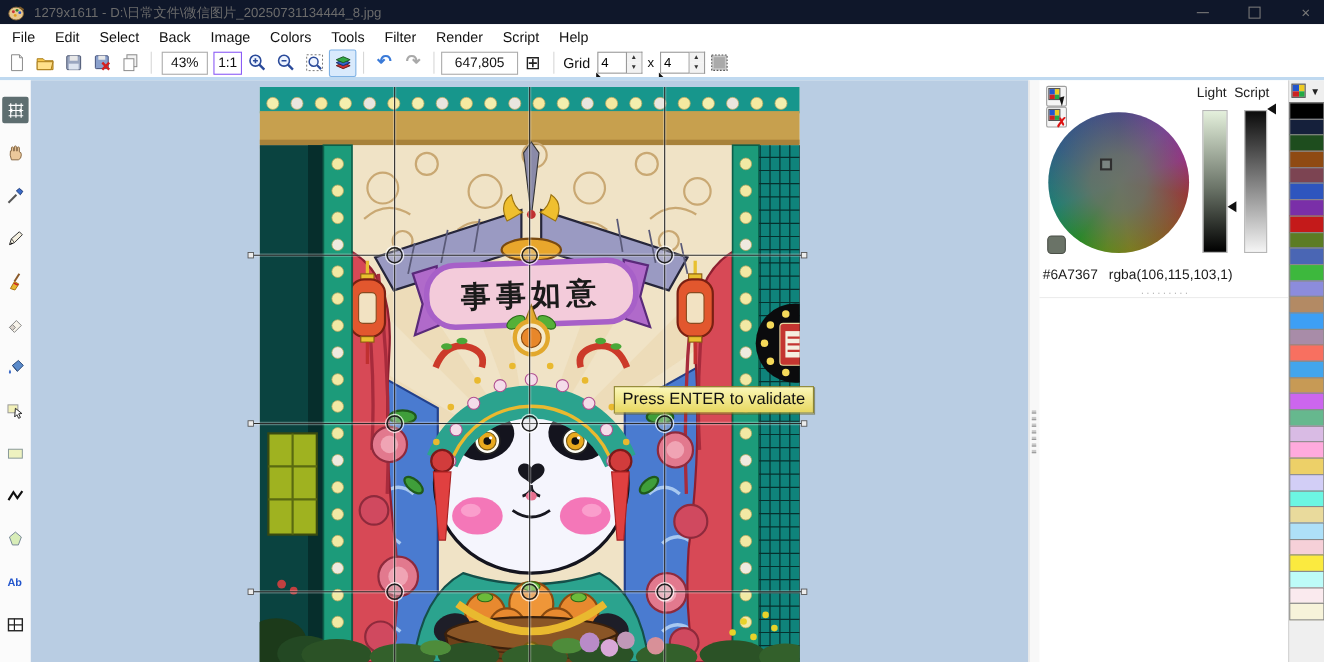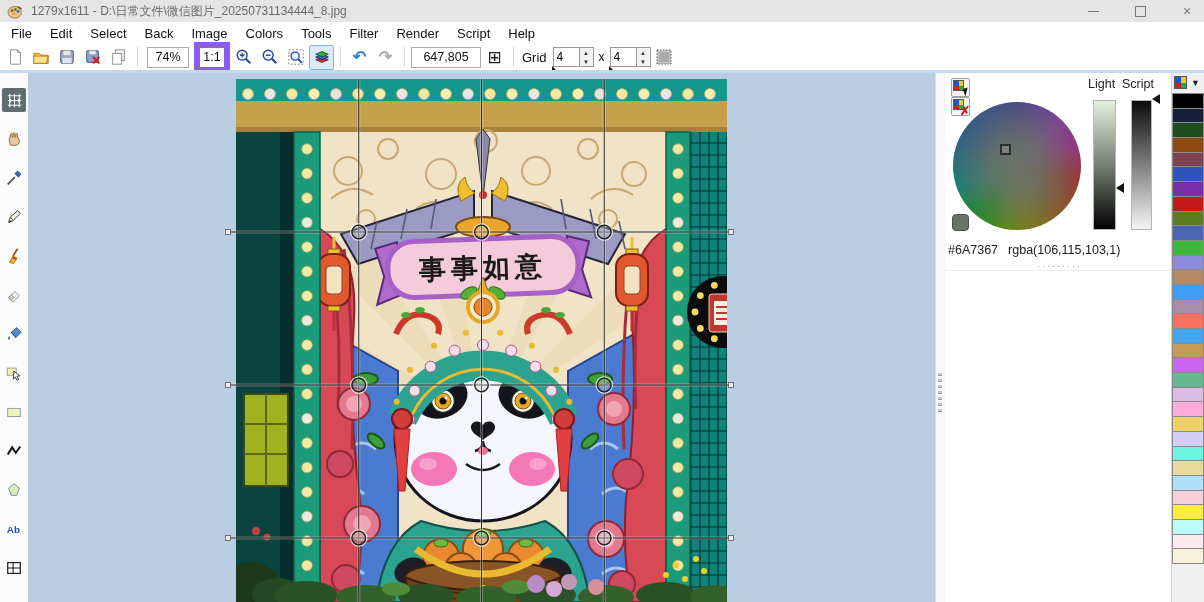--- a/index.html
+++ b/index.html
@@ -1,36 +1,36 @@
 <!DOCTYPE html>
 <html><head>
 <meta charset="utf-8">
 <style>
   html,body{margin:0;padding:0;background:#e0e0e0;font-family:"Liberation Sans",sans-serif;}
   .window{position:relative;width:1204px;height:602px;background:#fff;overflow:hidden;font-family:"Liberation Sans",sans-serif;}
   
-  .titlebar{position:absolute;left:0;top:0;width:100%;height:22px;background:#e5e5e5;display:flex;align-items:center;}
+  .titlebar{position:absolute;left:0;top:0;width:100%;height:22px;background:#0f172a;display:flex;align-items:center;}
   .app-icon{width:17px;height:15px;margin-left:7px;}
   .title-text{margin-left:7px;font-size:12px;color:#6b6b6b;white-space:nowrap;}
   .win-controls{position:absolute;right:10px;top:0;height:22px;display:flex;align-items:center;gap:33px;}
   .wc{width:14px;height:14px;display:flex;align-items:center;justify-content:center;color:#777;cursor:default;}
   .wc-min i{display:block;width:11px;height:1px;background:#777;}
   .wc-max i{display:block;width:9px;height:9px;border:1px solid #777;}
   .wc-close{font-size:14px;line-height:14px;}
   
   .menubar{position:absolute;left:0;top:22px;width:100%;height:22px;background:#fff;display:flex;align-items:center;padding-left:2px;}
   .menu-item{font-size:13px;color:#111;padding:2px 9px;cursor:default;}
   
   .toolbar{position:absolute;left:0;top:44px;width:100%;height:26px;background:#fff;display:flex;align-items:center;padding-left:2px;gap:1px;}
   .tbtn{width:23px;height:23px;display:flex;align-items:center;justify-content:center;border:1px solid transparent;border-radius:2px;flex:none;}
   .tbtn.toggled{background:#d9eafc;border-color:#7fb2e5;}
   .sep{width:1px;height:20px;background:#d7d7d7;margin:0 5px;flex:none;}
   .inset{border:1px solid #acacac;background:#fff;height:19px;display:flex;align-items:center;justify-content:center;font-size:12.5px;color:#111;flex:none;}
   .zoom-box{width:40px;margin-left:3px;}
-  .one2one{width:24px;margin-left:4px;border:6px solid #8b5cf6;}
+  .one2one{width:24px;margin-left:4px;border:1px solid #8b5cf6;}
   .coords-box{width:68px;}
   .glyph{font-size:15px;line-height:1;}
   .undo-g{color:#3a7ad8;font-size:16px;font-weight:bold;}
   .redo-g{color:#a9a9a9;font-size:16px;font-weight:bold;}
   .gridwin-g{color:#222;font-size:17px;}
   .grid-label{font-size:13px;color:#111;margin:0 5px 0 2px;}
   .times{font-size:12px;color:#111;margin:0 4px;}
   .spin{position:relative;display:flex;height:20px;flex:none;}
   .spin .val{width:22px;border:1px solid #9a9a9a;background:#fff;font-size:12px;display:flex;align-items:center;padding-left:3px;}
   .spin .arrows{width:13px;display:flex;flex-direction:column;border:1px solid #9a9a9a;border-left:none;}
@@ -149,21 +149,21 @@
           <path d="M10 10l7 7M17 10l-7 7" stroke="#d42020" stroke-width="2.4"></path>
         </svg>
       </span>
     <span class="tbtn">
         <svg width="18" height="18" viewBox="0 0 20 20">
           <rect x="6" y="2" width="10" height="12" fill="#f2f2f2" stroke="#8a8a8a"></rect>
           <rect x="3" y="6" width="10" height="12" fill="#fff" stroke="#8a8a8a"></rect>
         </svg>
       </span>
     <span class="sep"></span>
-    <span class="inset zoom-box">74%</span>
+    <span class="inset zoom-box">43%</span>
     <span class="inset one2one">1:1</span>
     <span class="tbtn">
         <svg width="18" height="18" viewBox="0 0 20 20">
           <circle cx="8" cy="8" r="5.5" fill="#eef4ff" stroke="#2a4a9a" stroke-width="1.6"></circle>
           <path d="M12 12l5 5" stroke="#2a4a9a" stroke-width="2.4"></path>
           <path d="M8 5.5v5M5.5 8h5" stroke="#2a4a9a" stroke-width="1.6"></path>
         </svg>
       </span>
     <span class="tbtn">
         <svg width="18" height="18" viewBox="0 0 20 20">
@@ -742,20 +742,21 @@
         <circle cx="576.25" cy="312" r="8.2" fill="none" stroke="rgba(255,255,255,.75)" stroke-width="1.2"></circle>
         <circle cx="576.25" cy="312" r="6.8" fill="rgba(220,220,220,.3)" stroke="#1f1f1f" stroke-width="1.3"></circle>
         <circle cx="330.75" cy="465" r="8.2" fill="none" stroke="rgba(255,255,255,.75)" stroke-width="1.2"></circle>
         <circle cx="330.75" cy="465" r="6.8" fill="rgba(220,220,220,.3)" stroke="#1f1f1f" stroke-width="1.3"></circle>
         <circle cx="453.5" cy="465" r="8.2" fill="none" stroke="rgba(255,255,255,.75)" stroke-width="1.2"></circle>
         <circle cx="453.5" cy="465" r="6.8" fill="rgba(220,220,220,.3)" stroke="#1f1f1f" stroke-width="1.3"></circle>
         <circle cx="576.25" cy="465" r="8.2" fill="none" stroke="rgba(255,255,255,.75)" stroke-width="1.2"></circle>
         <circle cx="576.25" cy="465" r="6.8" fill="rgba(220,220,220,.3)" stroke="#1f1f1f" stroke-width="1.3"></circle>
       </svg>
 
+    <div class="tooltip">Press ENTER to validate</div>
   </div>
 
   <div class="splitter">
     <div class="vgrip">
         <i></i>
         <i></i>
         <i></i>
         <i></i>
         <i></i>
         <i></i>

